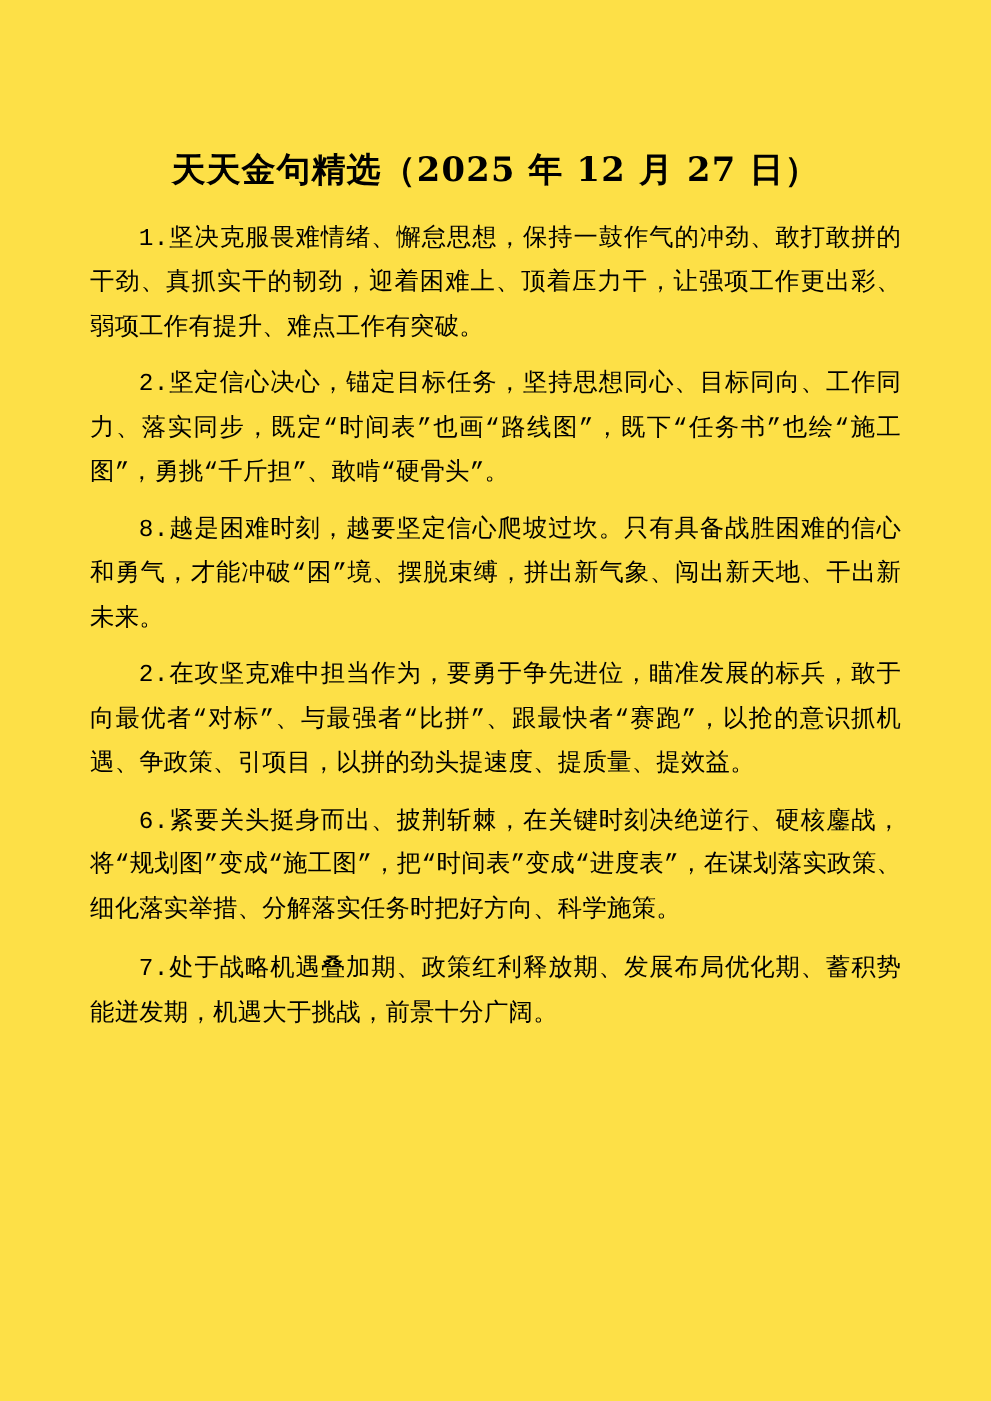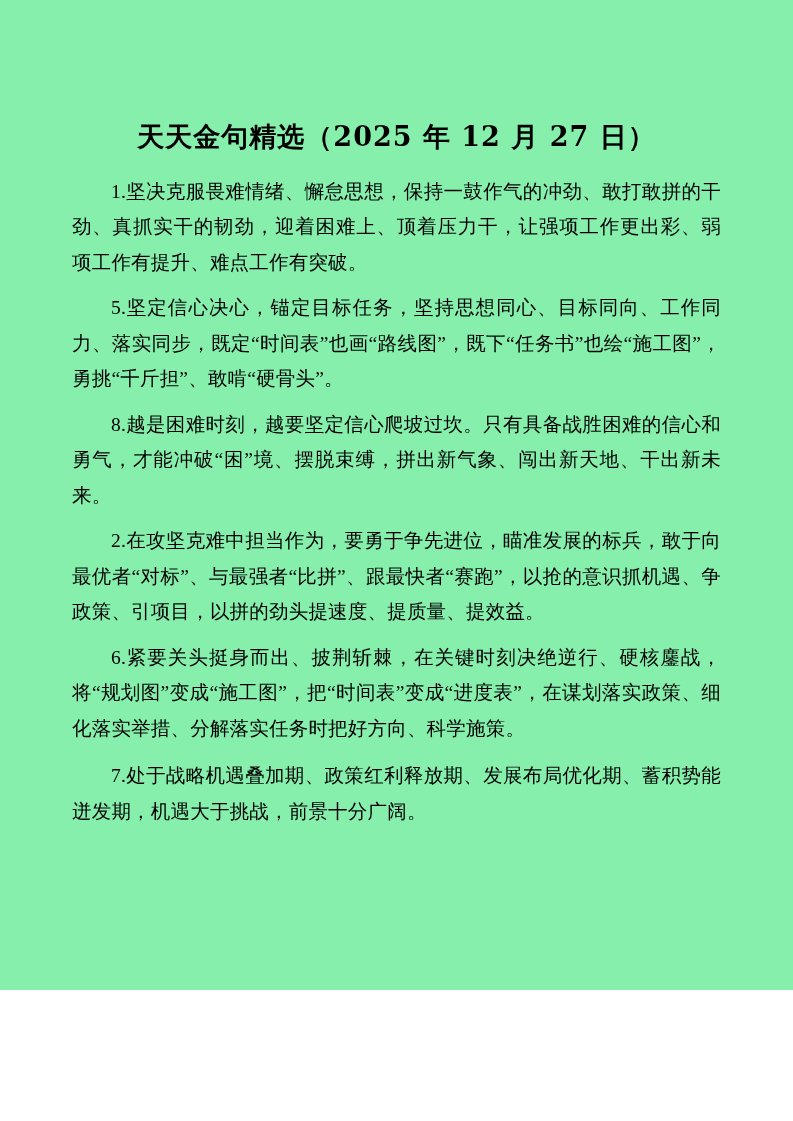--- a/index.html
+++ b/index.html
@@ -9,55 +9,55 @@
   }
   body {
     width: 793px;
     height: 1121px;
     font-family: "DejaVu Serif", "Liberation Serif", serif;
     color: #000000;
     overflow: hidden;
   }
   .page {
     width: 793px;
-    height: 990px;
+    height: 1121px;
     box-sizing: border-box;
     padding: 118px 72px 40px 72px;
-    background: #86efac;
+    background: #fde047;
     position: relative;
   }
   .doc-title {
     text-align: center;
     font-size: 27px;
     font-weight: 700;
     letter-spacing: 1px;
     line-height: 1.4;
     margin: 0 0 18px 0;
     font-family: "DejaVu Serif", "Liberation Serif", serif;
   }
   .body-text {
     font-size: 19.5px;
     line-height: 1.82;
     text-align: justify;
     text-justify: inter-ideograph;
     margin: 0 0 10px 0;
     text-indent: 2em;
     letter-spacing: 0.2px;
-    font-family: Liberation Serif, serif;
+    font-family: Liberation Mono, monospace;
   }
   .body-text:last-child {
     margin-bottom: 0;
     margin-top: 12px;
   }
 </style>
 </head>
 <body>
 
 <div class="page">
   <h1 class="doc-title">天天金句精选（2025 年 12 月 27 日）</h1>
 
   <p class="body-text">1.坚决克服畏难情绪、懈怠思想，保持一鼓作气的冲劲、敢打敢拼的干劲、真抓实干的韧劲，迎着困难上、顶着压力干，让强项工作更出彩、弱项工作有提升、难点工作有突破。</p>
-  <p class="body-text">5.坚定信心决心，锚定目标任务，坚持思想同心、目标同向、工作同力、落实同步，既定“时间表”也画“路线图”，既下“任务书”也绘“施工图”，勇挑“千斤担”、敢啃“硬骨头”。</p>
+  <p class="body-text">2.坚定信心决心，锚定目标任务，坚持思想同心、目标同向、工作同力、落实同步，既定“时间表”也画“路线图”，既下“任务书”也绘“施工图”，勇挑“千斤担”、敢啃“硬骨头”。</p>
   <p class="body-text">8.越是困难时刻，越要坚定信心爬坡过坎。只有具备战胜困难的信心和勇气，才能冲破“困”境、摆脱束缚，拼出新气象、闯出新天地、干出新未来。</p>
   <p class="body-text">2.在攻坚克难中担当作为，要勇于争先进位，瞄准发展的标兵，敢于向最优者“对标”、与最强者“比拼”、跟最快者“赛跑”，以抢的意识抓机遇、争政策、引项目，以拼的劲头提速度、提质量、提效益。</p>
   <p class="body-text">6.紧要关头挺身而出、披荆斩棘，在关键时刻决绝逆行、硬核鏖战，将“规划图”变成“施工图”，把“时间表”变成“进度表”，在谋划落实政策、细化落实举措、分解落实任务时把好方向、科学施策。</p>
   <p class="body-text">7.处于战略机遇叠加期、政策红利释放期、发展布局优化期、蓄积势能迸发期，机遇大于挑战，前景十分广阔。</p>
 </div>
 
 </body></html>

